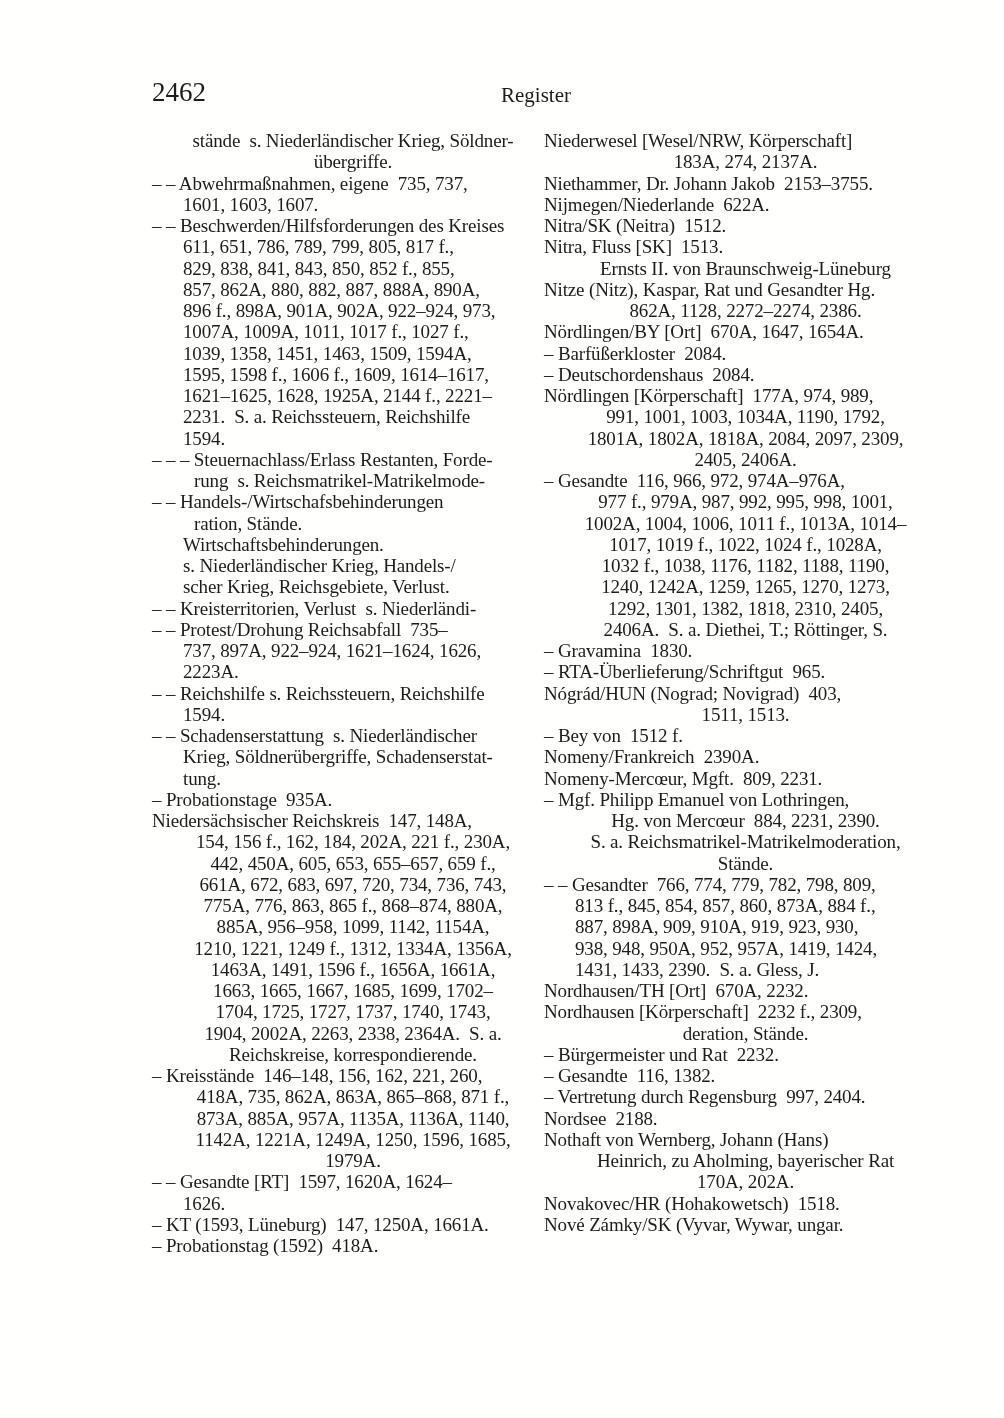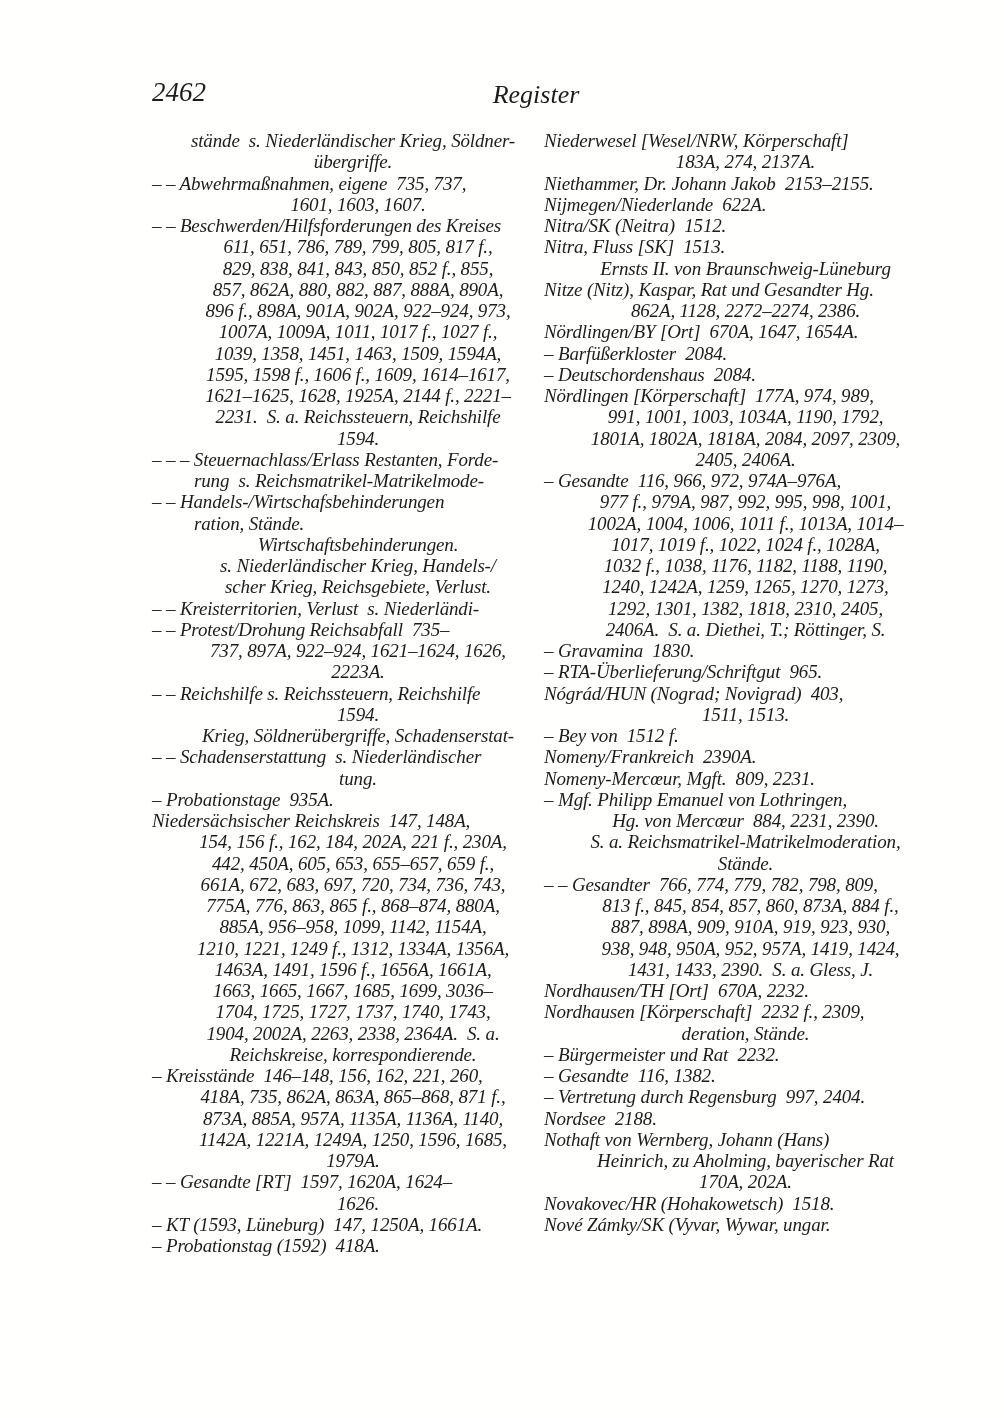--- a/index.html
+++ b/index.html
@@ -3,44 +3,43 @@
 <meta charset="utf-8">
 <style>
   html,body { margin:0; padding:0; background:#ffffff; }
   .page {
     position:relative;
     width:1004px; height:1418px;
     background:#fffffe;
     font-family:"Liberation Serif","DejaVu Serif",serif;
     color:#1c1c1c;
     overflow:hidden;
-    font-style:italic;
   }
   .pagenum {
     position:absolute; left:152px; top:78px;
     font-size:27px; line-height:28px;
   }
   .running-title {
     position:absolute; left:536px; top:84px;
     transform:translateX(-50%);
-    font-size:26px; line-height:22px;
+    font-size:21px; line-height:22px;
   }
   .col {
     position:absolute; top:130px;
   }
   .col-left  { left:152px; width:381px; }
   .col-right { left:544px; width:382px; }
   .line {
     font-size:19px;
     line-height:21.25px;
     white-space:pre;
     letter-spacing:-0.15px;
   }
   .line.c  { padding-left:21px;text-align:center; }
-  .line.c2 { padding-left:31px;text-align:center; }
+  .line.c2 { padding-left:31px; }
   .line.c3 { padding-left:42px; }
 </style>
 </head>
 <body>
 
 <div class="page">
   <div class="pagenum">2462</div>
   <div class="running-title">Register</div>
   <div class="col col-left" id="col-left">
       <div class="line c">stände  s. Niederländischer Krieg, Söldner-</div>
@@ -64,50 +63,50 @@
       <div class="line c3">ration, Stände.</div>
       <div class="line c2">Wirtschaftsbehinderungen.</div>
       <div class="line c2">s. Niederländischer Krieg, Handels-/</div>
       <div class="line c2">scher Krieg, Reichsgebiete, Verlust.</div>
       <div class="line e">– – Kreisterritorien, Verlust  s. Niederländi-</div>
       <div class="line e">– – Protest/Drohung Reichsabfall  735–</div>
       <div class="line c2">737, 897A, 922–924, 1621–1624, 1626,</div>
       <div class="line c2">2223A.</div>
       <div class="line e">– – Reichshilfe s. Reichssteuern, Reichshilfe</div>
       <div class="line c2">1594.</div>
+      <div class="line e">– – Schadenserstattung  s. Niederländischer</div>
       <div class="line c2">Krieg, Söldnerübergriffe, Schadenserstat-</div>
-      <div class="line e">– – Schadenserstattung  s. Niederländischer</div>
       <div class="line c2">tung.</div>
       <div class="line e">– Probationstage  935A.</div>
       <div class="line e">Niedersächsischer Reichskreis  147, 148A,</div>
       <div class="line c">154, 156 f., 162, 184, 202A, 221 f., 230A,</div>
       <div class="line c">442, 450A, 605, 653, 655–657, 659 f.,</div>
       <div class="line c">661A, 672, 683, 697, 720, 734, 736, 743,</div>
       <div class="line c">775A, 776, 863, 865 f., 868–874, 880A,</div>
       <div class="line c">885A, 956–958, 1099, 1142, 1154A,</div>
       <div class="line c">1210, 1221, 1249 f., 1312, 1334A, 1356A,</div>
       <div class="line c">1463A, 1491, 1596 f., 1656A, 1661A,</div>
-      <div class="line c">1663, 1665, 1667, 1685, 1699, 3036–</div>
+      <div class="line c">1663, 1665, 1667, 1685, 1699, 1702–</div>
       <div class="line c">1704, 1725, 1727, 1737, 1740, 1743,</div>
       <div class="line c">1904, 2002A, 2263, 2338, 2364A.  S. a.</div>
       <div class="line c">Reichskreise, korrespondierende.</div>
       <div class="line e">– Kreisstände  146–148, 156, 162, 221, 260,</div>
       <div class="line c">418A, 735, 862A, 863A, 865–868, 871 f.,</div>
       <div class="line c">873A, 885A, 957A, 1135A, 1136A, 1140,</div>
       <div class="line c">1142A, 1221A, 1249A, 1250, 1596, 1685,</div>
       <div class="line c">1979A.</div>
       <div class="line e">– – Gesandte [RT]  1597, 1620A, 1624–</div>
       <div class="line c2">1626.</div>
       <div class="line e">– KT (1593, Lüneburg)  147, 1250A, 1661A.</div>
       <div class="line e">– Probationstag (1592)  418A.</div>
     </div>
   <div class="col col-right" id="col-right">
       <div class="line e">Niederwesel [Wesel/NRW, Körperschaft]</div>
       <div class="line c">183A, 274, 2137A.</div>
-      <div class="line e">Niethammer, Dr. Johann Jakob  2153–2155.</div>
+      <div class="line e">Niethammer, Dr. Johann Jakob  2153–3755.</div>
       <div class="line e">Nijmegen/Niederlande  622A.</div>
       <div class="line e">Nitra/SK (Neitra)  1512.</div>
       <div class="line e">Nitra, Fluss [SK]  1513.</div>
       <div class="line c">Ernsts II. von Braunschweig-Lüneburg</div>
       <div class="line e">Nitze (Nitz), Kaspar, Rat und Gesandter Hg.</div>
       <div class="line c">862A, 1128, 2272–2274, 2386.</div>
       <div class="line e">Nördlingen/BY [Ort]  670A, 1647, 1654A.</div>
       <div class="line e">– Barfüßerkloster  2084.</div>
       <div class="line e">– Deutschordenshaus  2084.</div>
       <div class="line e">Nördlingen [Körperschaft]  177A, 974, 989,</div>

